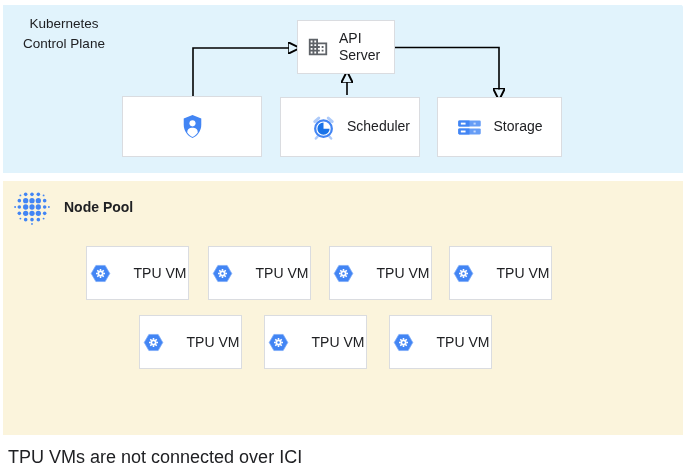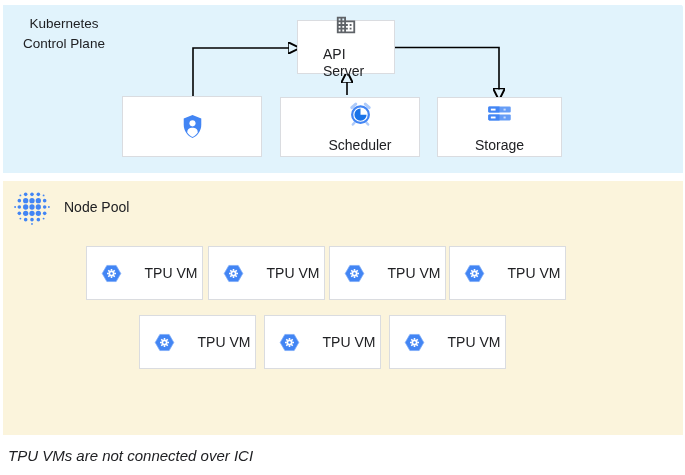--- a/index.html
+++ b/index.html
@@ -16,51 +16,50 @@
     font-size:13.5px; line-height:1.45; text-align:center; white-space:pre-line;
   }
 
   .edges { position:absolute; left:0; top:0; z-index:2; pointer-events:none; }
   .edges path { fill:none; stroke:#000000; stroke-width:1.6; }
 
   .node-box {
     position:absolute; z-index:3; box-sizing:border-box;
     background:#ffffff; border:1px solid #DADCE0;
     display:flex; align-items:center; justify-content:center; gap:10px;
-    font-size:14px; line-height:1.25;flex-direction:column;
+    font-size:14px; line-height:1.25;
   }
   .box-api      { left:297px; top:20px;  width:98px;  height:54px; }
   .box-rc       { left:122px; top:96px;  width:140px; height:61px; }
   .box-sched    { left:280px; top:97px;  width:140px; height:60px;padding-left:20px; }
   .box-storage  { left:437px; top:97px;  width:125px; height:60px;justify-content:center; }
   .label-narrow { width:46px; }
   .label-rc     { width:82px; }
 
   .np-header {
     position:absolute; left:13px; top:188px; z-index:3;
-    display:flex; align-items:center; gap:13px; font-size:14px;
+    display:flex; align-items:center; gap:13px; font-size:14px;font-weight:bold;
   }
 
   .vm-box {
     position:absolute; z-index:3; box-sizing:border-box;
-    width:117px; height:54px; background:#ffffff; border:1px solid #DADCE0;
+    width:103px; height:54px; background:#ffffff; border:1px solid #DADCE0;
     display:flex; align-items:center; justify-content:center; gap:22px;
     font-size:14px;
-    padding-left:8px;
   }
   .vm1 { left:86px;  top:246px; }
   .vm2 { left:208px; top:246px; }
   .vm3 { left:329px; top:246px; }
   .vm4 { left:449px; top:246px; }
   .vm5 { left:139px; top:315px; }
   .vm6 { left:264px; top:315px; }
   .vm7 { left:389px; top:315px; }
 
   .caption {
-    position:absolute; left:8px; top:447px; z-index:3; font-size:15px;font-style:italic;
+    position:absolute; left:8px; top:447px; z-index:3; font-size:18px;
   }
   .icon { flex:0 0 auto; display:block; }
 </style>
 </head>
 <body>
 
 <div class="page">
 
   <div class="region region-cp"></div>
   <div class="region region-np"></div>

